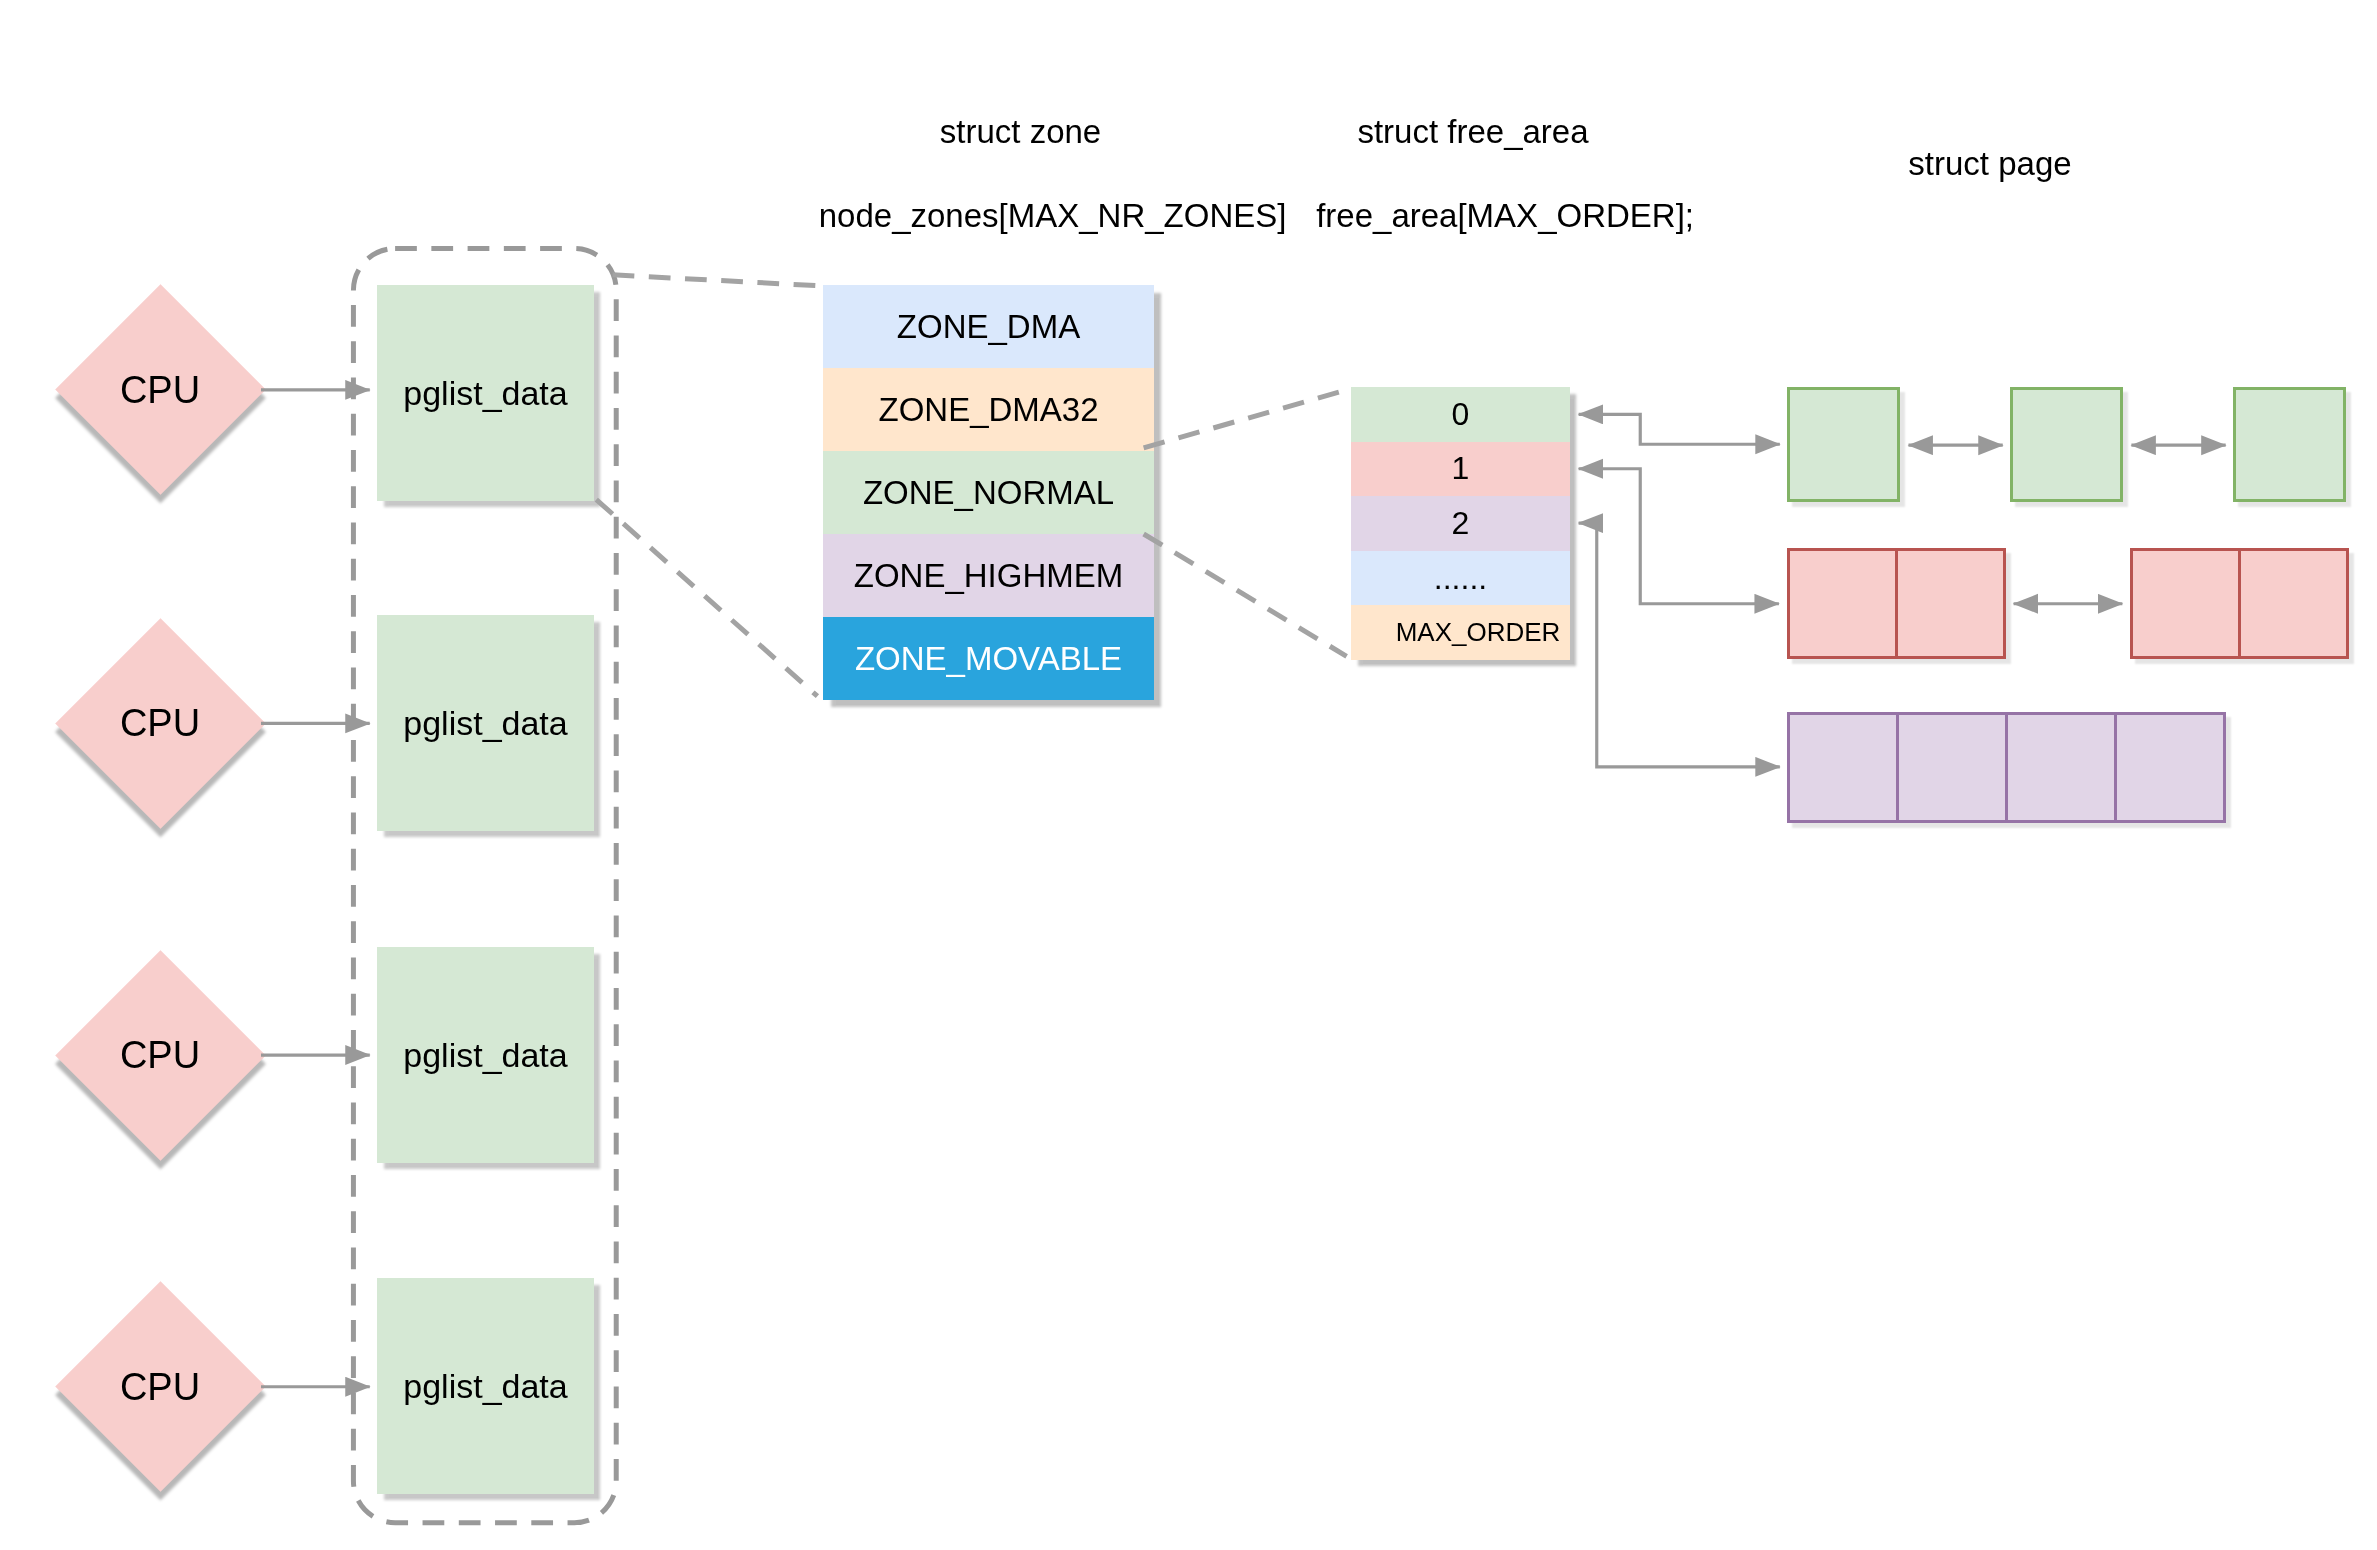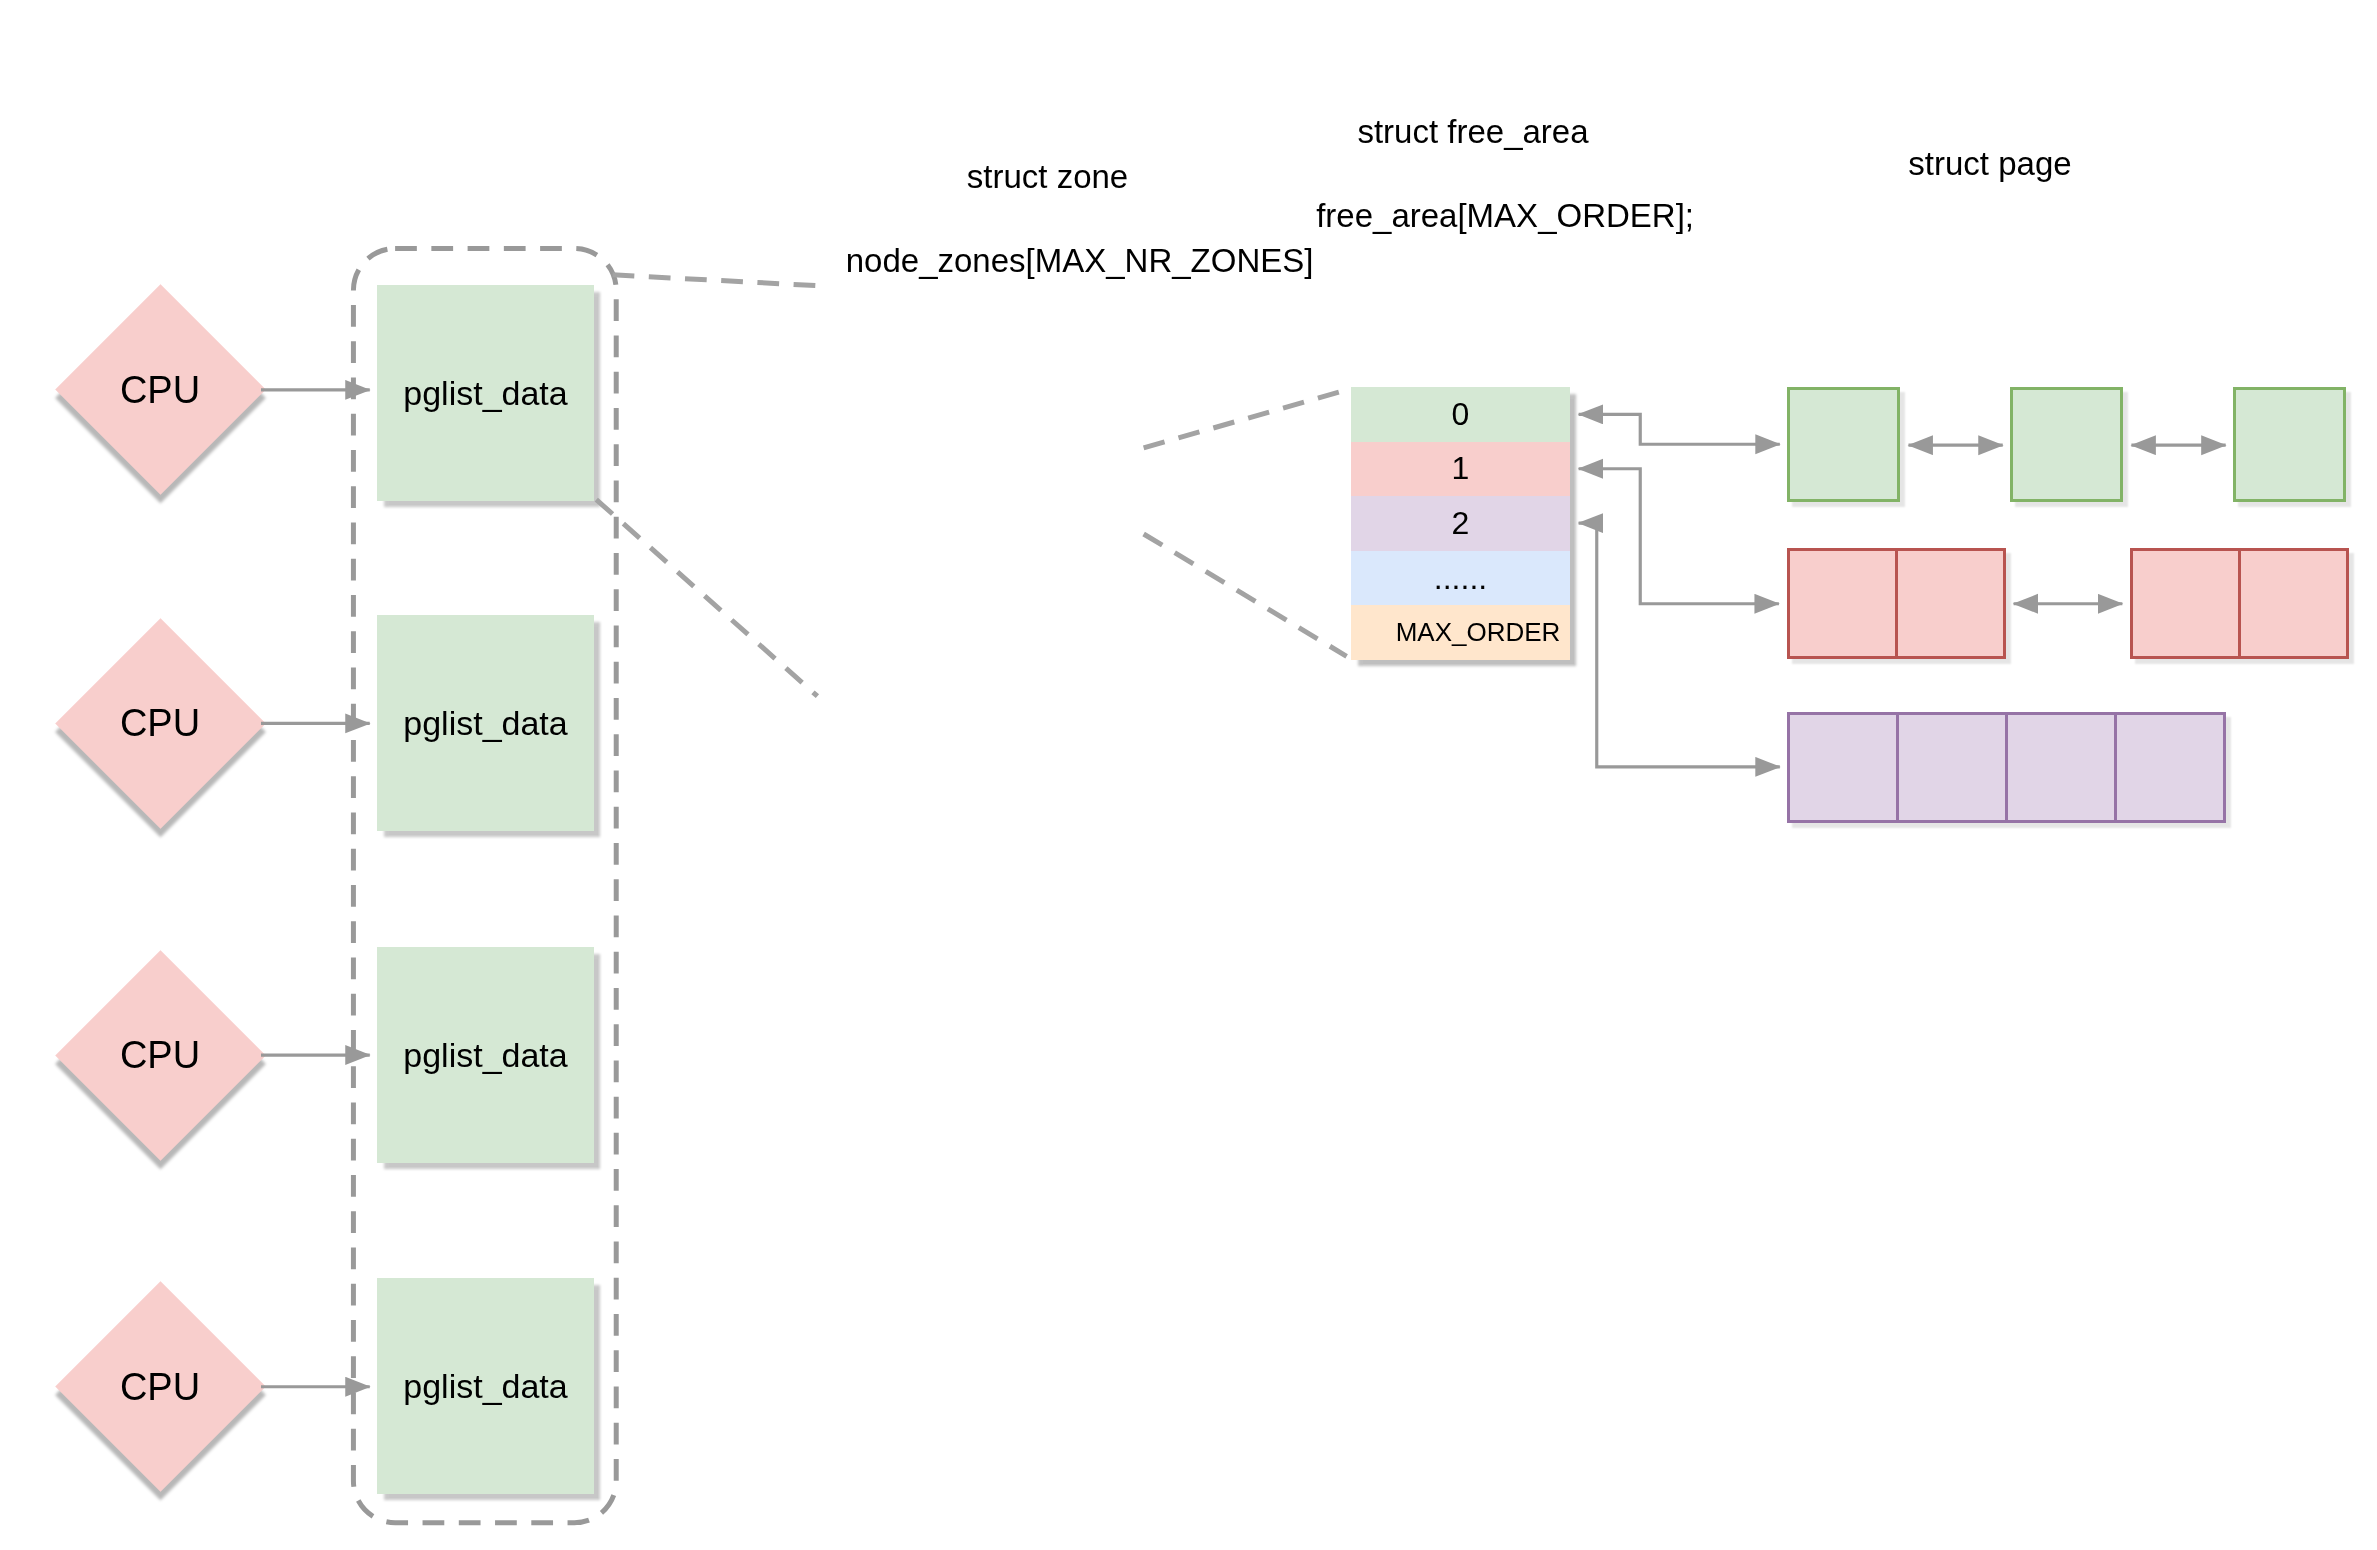--- a/index.html
+++ b/index.html
@@ -46,21 +46,21 @@
   .pagecell.divided{border-right:3.6px solid;}
   
   #overlay{position:absolute;left:0;top:0;pointer-events:none;}
 </style>
 </head>
 <body>
 
 <div id="canvas">
 
 
-  <div class="hdr" style="left:770px;top:111px;width:555px;margin-top:45px;"><span>struct zone</span><br>
+  <div class="hdr" style="left:743px;top:111px;width:555px;"><span>struct zone</span><br>
        <span>node_zones[MAX_NR_ZONES]</span></div>
 
   <div class="hdr" style="left:1201px;top:111px;width:544px;"><span>struct free_area</span><br>
        <span>free_area[MAX_ORDER];</span></div>
 
   <div class="hdr" style="left:1718px;top:143px;width:544px;"><span>struct page</span></div>
 
   <div class="diamond" style="left: 86px; top: 315px; background: rgb(248, 206, 204);"></div>
   <div class="diamond-label" style="left:55px;top:285px;">CPU</div>
 
@@ -79,20 +79,37 @@
   <div class="pglist" style="top: 615px; background: rgb(213, 232, 212);">
     <span>pglist_data</span>
     </div>
   <div class="pglist" style="top: 947px; background: rgb(213, 232, 212);">
     <span>pglist_data</span>
     </div>
   <div class="pglist" style="top: 1278px; background: rgb(213, 232, 212);">
     <span>pglist_data</span>
     </div>
 
+  <div id="zone-table">
+    <div class="zone-row" style="background: rgb(218, 232, 252); color: rgb(0, 0, 0);">
+      <span>ZONE_DMA</span>
+      </div>
+    <div class="zone-row" style="background: rgb(255, 230, 204); color: rgb(0, 0, 0);">
+      <span>ZONE_DMA32</span>
+      </div>
+    <div class="zone-row" style="background: rgb(213, 232, 212); color: rgb(0, 0, 0);">
+      <span>ZONE_NORMAL</span>
+      </div>
+    <div class="zone-row" style="background: rgb(225, 213, 231); color: rgb(0, 0, 0);">
+      <span>ZONE_HIGHMEM</span>
+      </div>
+    <div class="zone-row" style="background: rgb(41, 164, 221); color: rgb(255, 255, 255);">
+      <span>ZONE_MOVABLE</span>
+      </div>
+  </div>
 
   <div id="free-area-table">
     <div class="fa-row" style="background: rgb(213, 232, 212);">
       <span>0</span>
       </div>
     <div class="fa-row" style="background: rgb(248, 206, 204);">
       <span>1</span>
       </div>
     <div class="fa-row" style="background: rgb(225, 213, 231);">
       <span>2</span>

